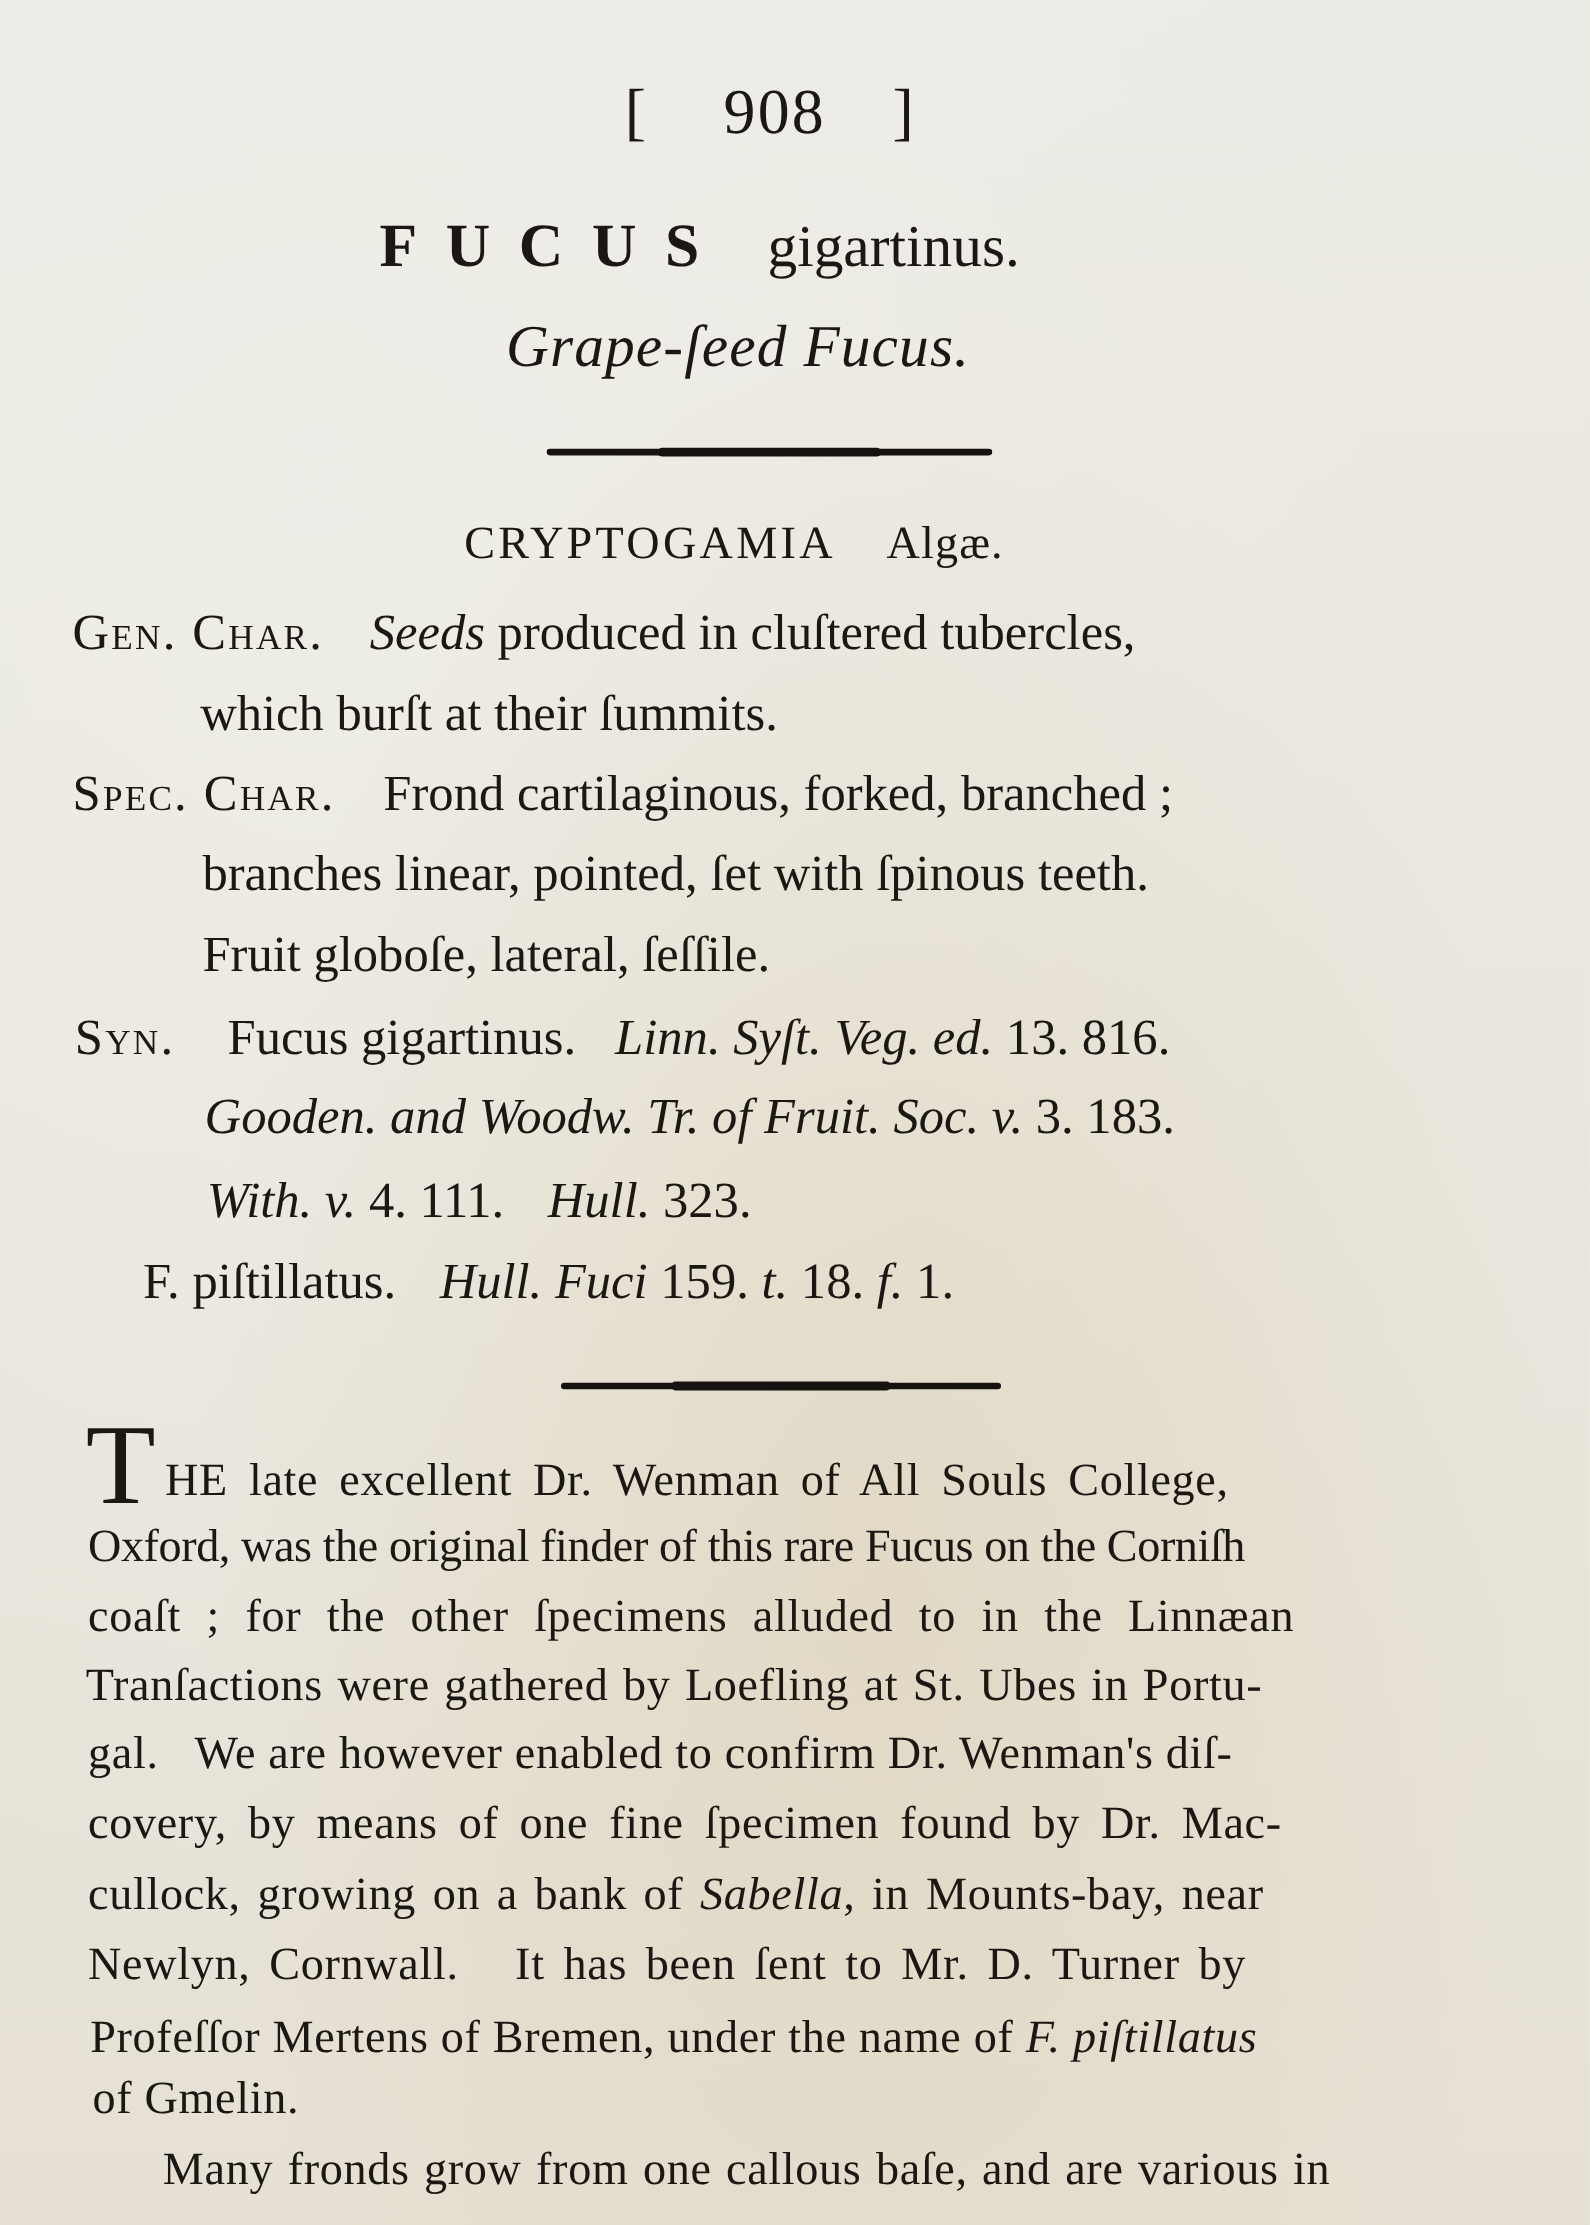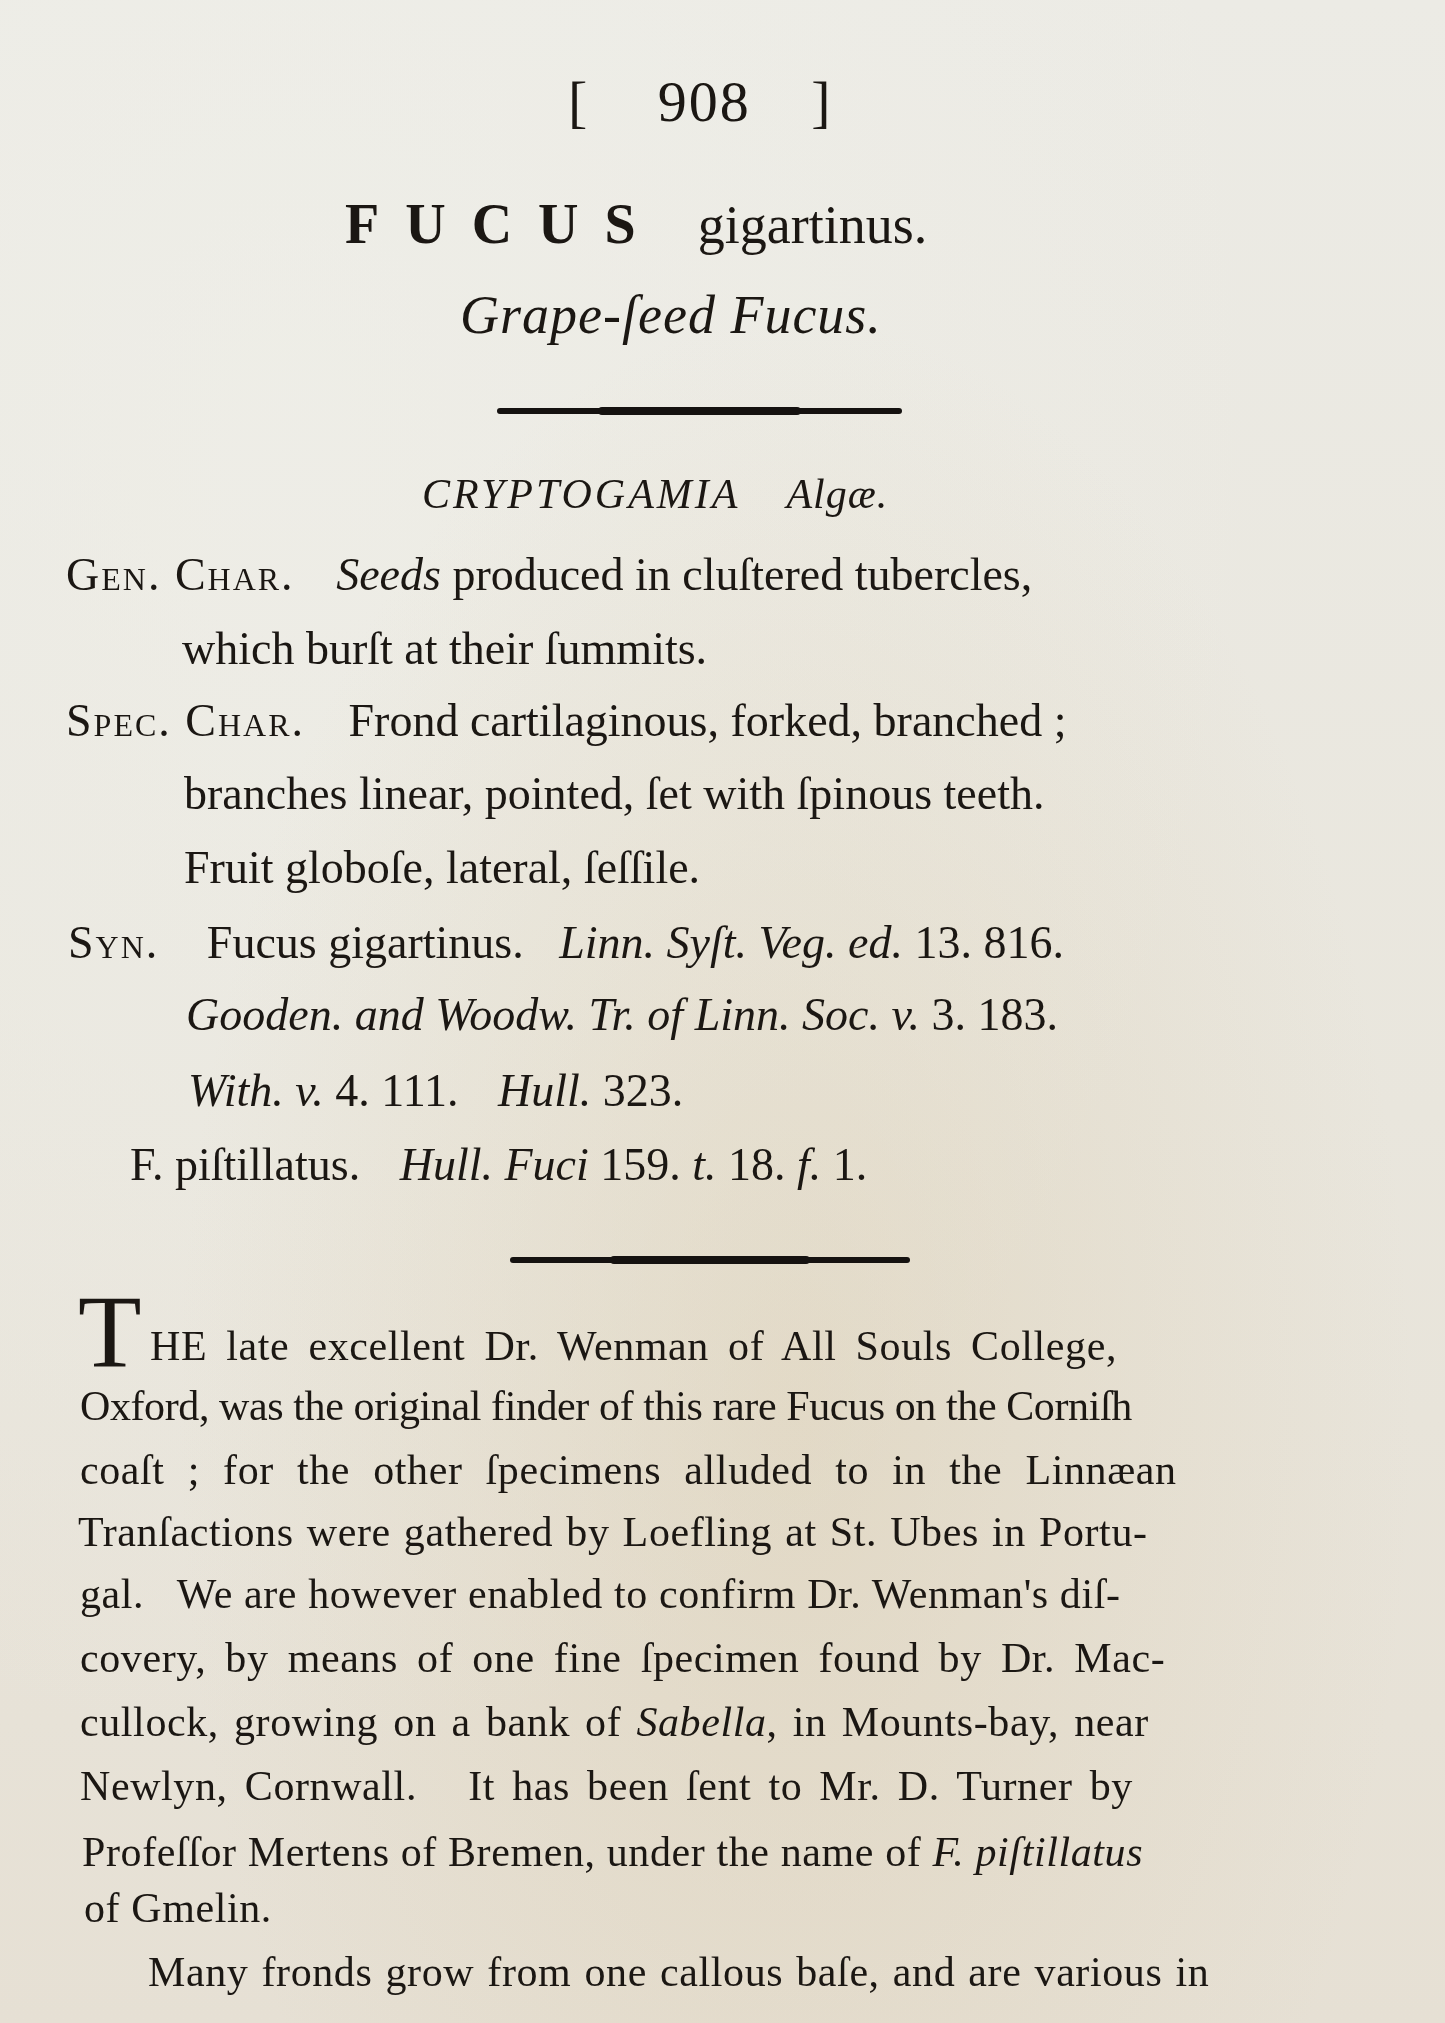--- a/index.html
+++ b/index.html
@@ -15,21 +15,21 @@
   }
   .abs { position:absolute; white-space:nowrap; }
   .it { font-style:italic; }
   .pageno { top:68px; left:568px; font-size:58px; letter-spacing:2px; }
   .title { top:192px; left:345px; font-size:56px; }
   .title .genus { letter-spacing:26px; font-weight:bold; }
   .title .species { margin-left:36px; font-size:54px; }
   .subtitle { top:284px; left:460px; font-size:54px; font-style:italic; letter-spacing:1px;text-align:center; }
   .rule { position:absolute; height:6px; background:#151210; border-radius:3px; }
   .rule::after { content:""; position:absolute; left:25%; right:25%; top:-1px; height:8px; background:#151210; border-radius:4px; }
-  .class-line { top:470px; left:422px; font-size:42px; font-style:italic; letter-spacing:3px; }
+  .class-line { top:470px; left:422px; font-size:42px; letter-spacing:3px; }
   .class-line .order { margin-left:46px; letter-spacing:1px; }
   .char { font-size:46px; }
   .label { font-variant: small-caps; letter-spacing:2px; }
   .body { font-size:42px; letter-spacing:0.6px; }
   .dropcap { position:absolute; left:78px; top:1280px; font-size:104px; line-height:1; }
 </style>
 </head>
 <body>
 
 <div class="abs pageno">
@@ -62,21 +62,21 @@
 <div class="abs char" style="top:767px; left:184px;">branches linear, pointed, ſet with ſpinous teeth.</div>
 <div class="abs char" style="top:841px; left:184px;">Fruit globoſe, lateral, ſeſſile.</div>
 
 <div class="abs char" style="top:916px; left:68px;">
   <span class="label">Syn.</span>
   <span style="margin-left:36px;">Fucus gigartinus.</span>
   <span style="margin-left:24px;" class="it">Linn. Syſt. Veg. ed.</span>
   <span>13. 816.</span>
 </div>
 <div class="abs char" style="top:988px; left:186px;">
-  <span class="it">Gooden. and Woodw. Tr. of Linn. Soc. v.</span>
+  <span class="it">Gooden. and Woodw. Tr. of Fruit. Soc. v.</span>
   <span>3. 183.</span>
 </div>
 <div class="abs char" style="top:1064px; left:188px;">
   <span class="it">With. v.</span>
   <span>4. 111.</span>
   <span style="margin-left:28px;" class="it">Hull.</span>
   <span>323.</span>
 </div>
 <div class="abs char" style="top:1138px; left:130px;">
   <span>F. piſtillatus.</span>

